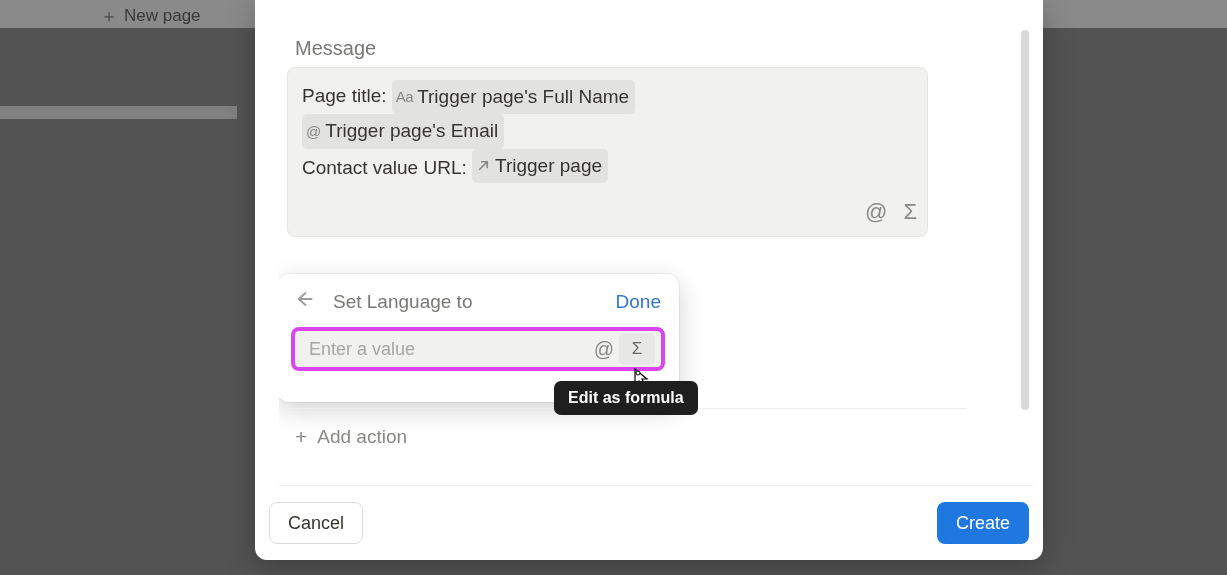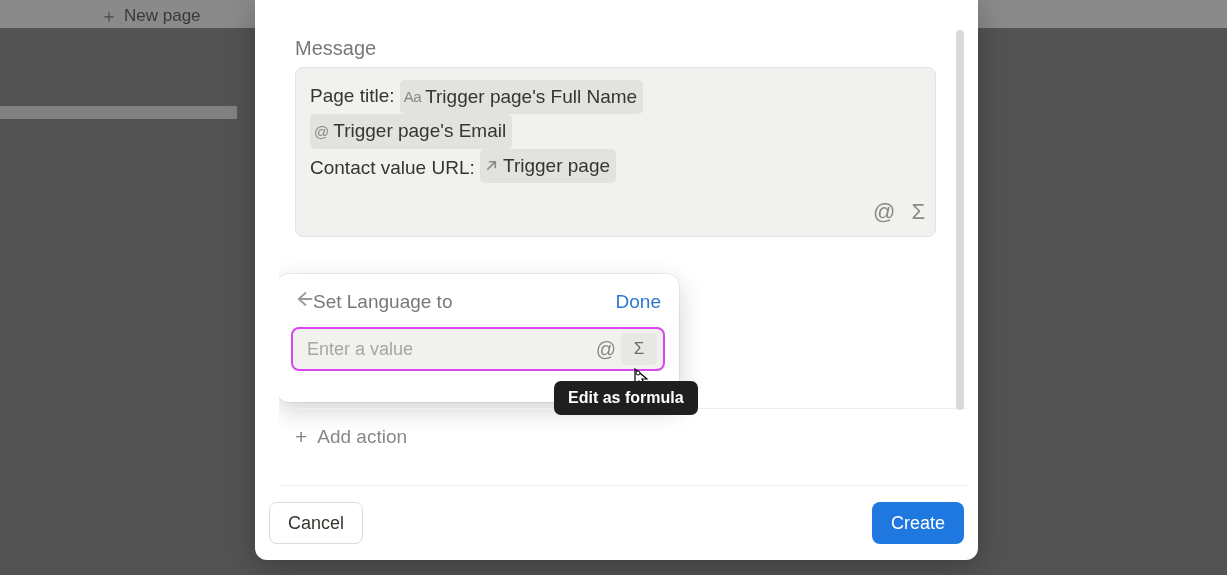--- a/index.html
+++ b/index.html
@@ -40,21 +40,21 @@
     }
     .overlay {
       position: absolute;
       inset: 0;
       background: rgba(0,0,0,0.46);
     }
     .modal {
       position: absolute;
       left: 255px;
       top: 0;
-      width: 723px;
+      width: 788px;
       height: 560px;
       background: #fff;
       border-radius: 0 0 12px 12px;
       box-shadow: 0 8px 30px rgba(0,0,0,0.25);
     }
     .modal-content {
       position: absolute;
       left: 24px; right: 10px; top: 0; bottom: 74px;
       overflow: hidden;
       border-bottom: 1px solid #eee;
@@ -69,21 +69,21 @@
       border-radius: 4px;
     }
     .msg-label {
       position: absolute;
       top: 37px; left: 16px;
       font-size: 20px;
       color: #787876;
     }
     .msg-box {
       position: absolute;
-      top: 67px; left: 16px;
+      top: 67px; left: 8px;
       width: 641px;
       height: 170px;
       background: #f1f1ef;
       border: 1px solid #e4e4e2;
       border-radius: 8px;
       padding: 12px 14px;
       font-size: 19px;
       color: #37352f;
       line-height: 1.7;
     }
@@ -124,20 +124,21 @@
     }
     .pop-header {
       display: flex;
       align-items: center;
       justify-content: space-between;
       padding: 0 4px 14px 4px;
     }
     .pop-left {
       display: flex;
       align-items: center;
+      gap: 20px;
     }
     .back-arrow {
       color: #9a9a98;
       font-size: 18px;
       cursor: pointer;
     }
     .pop-title {
       font-size: 19px;
       color: #787876;
       font-weight: 500;
@@ -145,21 +146,21 @@
     .done-btn {
       color: #2e78d2;
       font-size: 19px;
       font-weight: 400;
       cursor: pointer;
     }
     .pop-input-wrap {
       display: flex;
       align-items: center;
       background: #f1f1ef;
-      border: 2px solid #d946ef;
+      border: 4px solid #d946ef;
       border-radius: 8px;
       height: 44px;
       padding: 0 6px 0 14px;
     }
     .pop-input {
       flex: 1;
       border: none;
       background: transparent;
       font-size: 18px;
       color: #37352f;

